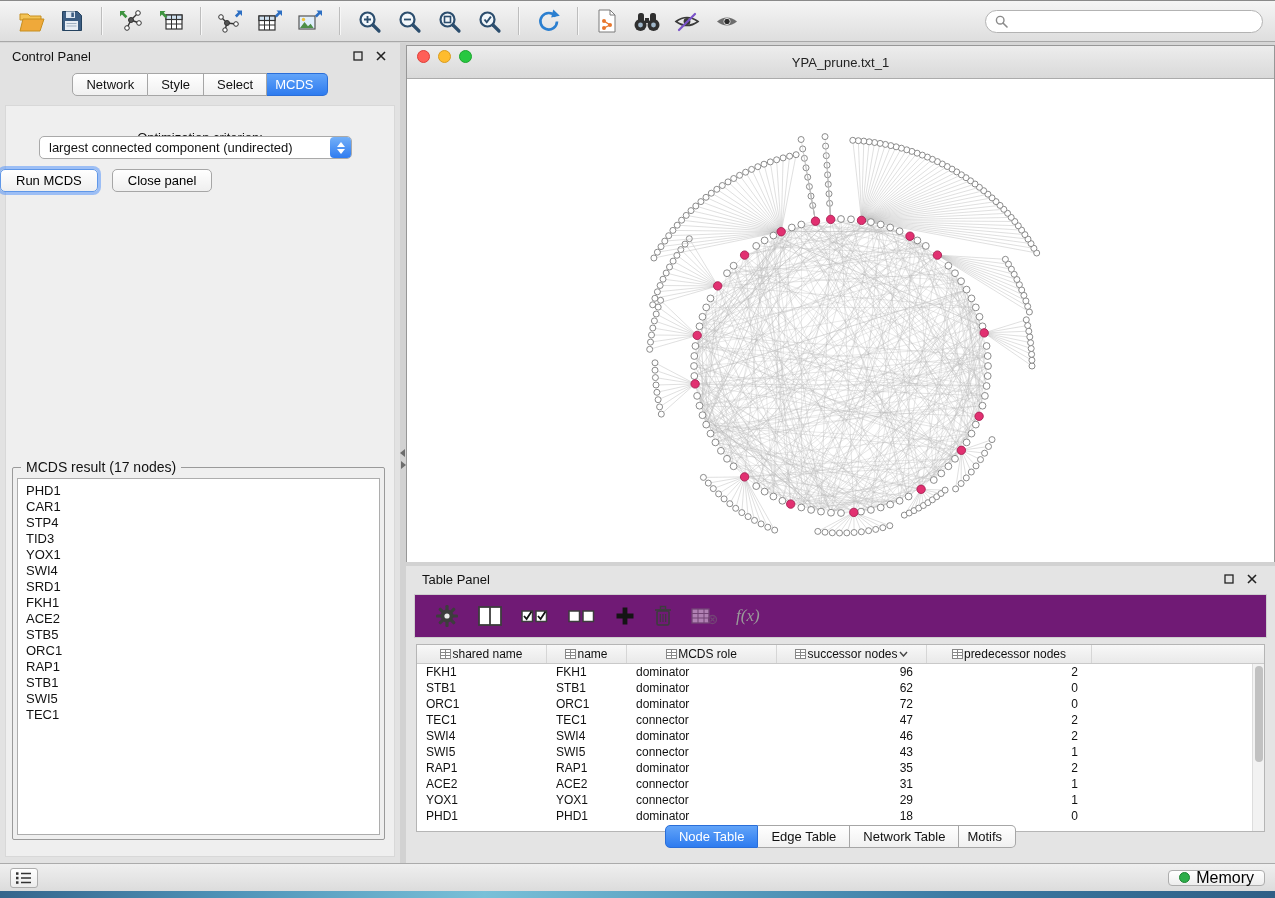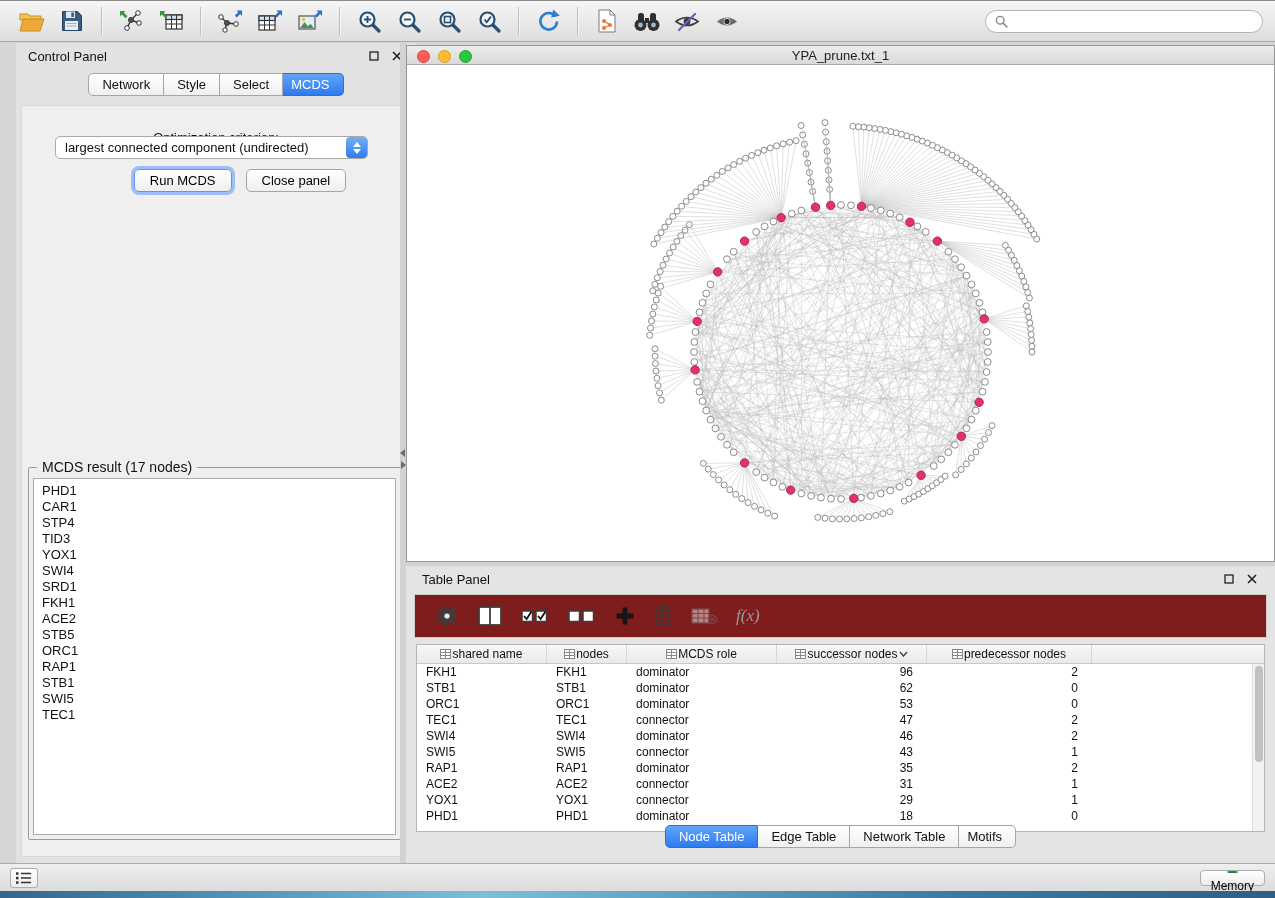--- a/index.html
+++ b/index.html
@@ -13,70 +13,70 @@
     background:linear-gradient(#f5f5f5,#dedede); border-bottom:1px solid #a8a8a8;
     display:flex; align-items:center; padding:0 12px; }
   .tb-btn { width:40px; height:34px; display:flex; align-items:center; justify-content:center; border-radius:4px; }
   .tb-sep { width:1px; height:28px; background:#bdbdbd; box-shadow:1px 0 0 #f7f7f7; margin:0 9px; }
   .search-wrap { margin-left:auto; }
   .search-box { width:278px; height:23px; border:1px solid #b3b3b3; border-radius:12px; background:#fff;
     display:flex; align-items:center; padding:0 9px; gap:6px; }
   .search-box input { border:none; outline:none; flex:1; font-size:12px; background:transparent; }
 
   
-  .control-panel { position:absolute; left:16px; top:42px; width:400px; height:820px; background:#e2e2e2; }
+  .control-panel { position:absolute; left:0; top:42px; width:400px; height:820px; background:#e2e2e2; }
   .panel-header { height:26px; display:flex; align-items:center; padding:0 12px; font-size:13px; }
   .panel-win-controls { margin-left:auto; display:flex; gap:9px; align-items:center; }
   .win-ctl { width:14px; height:14px; display:flex; align-items:center; justify-content:center; }
   .cp-inner { position:absolute; left:5px; right:5px; top:62px; bottom:6px; background:#efefef; border:1px solid #d8d8d8; }
   .cp-tabs-row { position:absolute; left:0; right:0; top:30px; display:flex; justify-content:center; }
   .seg { display:inline-flex; }
   .seg .seg-btn { font-size:13px; padding:3px 13px; background:linear-gradient(#ffffff,#f0f0f0);
     border:1px solid #a6a6a6; border-left:none; color:#111; }
   .seg .seg-btn:first-child { border-left:1px solid #a6a6a6; border-radius:5px 0 0 5px; }
   .seg .seg-btn:last-child { border-radius:0 5px 5px 0;padding-left:8px; }
   .seg .seg-btn.selected { background:linear-gradient(#62a4f9,#2d7bef); color:#fff; border-color:#2a6ed8; }
   .opt-label { text-align:center; margin-top:14px; font-size:13px; }
   .dropdown { position:absolute; left:39px; top:93px; width:313px; height:23px; background:#fff;
     border:1px solid #a9a9a9; border-radius:5px; display:flex; align-items:center; }
   .dropdown .dd-text { flex:1; padding:0 9px; font-size:13px; white-space:nowrap; overflow:hidden; }
   .dd-stepper { width:21px; height:21px; margin-right:0px; border-radius:4px;
     background:linear-gradient(#74b0f8,#2f7cf0); display:flex; flex-direction:column;
     align-items:center; justify-content:center; gap:2px; }
   .dd-arrow-up { width:0; height:0; border-left:4px solid transparent; border-right:4px solid transparent; border-bottom:5px solid #fff; }
   .dd-arrow-down { width:0; height:0; border-left:4px solid transparent; border-right:4px solid transparent; border-top:5px solid #fff; }
-  .cp-buttons { position:absolute; left:0; right:0; top:126px; display:flex; justify-content:center; gap:14px;margin-left:48px; }
+  .cp-buttons { position:absolute; left:0; right:0; top:126px; display:flex; gap:14px; }
   .push-btn { font-size:13px; padding:3px 15px; background:linear-gradient(#ffffff,#efefef);
     border:1px solid #a6a6a6; border-radius:5px; }
   .push-btn.focused { box-shadow:0 0 0 3px rgba(88,150,250,.55); border-color:#5f97e8; }
   .group-box { position:absolute; left:12px; top:424px; width:373px; height:373px; border:1px solid #9a9a9a; border-radius:2px; }
   .group-legend { position:absolute; top:-9px; left:8px; background:#efefef; padding:0 5px; font-size:14px; }
   .result-list { position:absolute; left:4px; right:4px; top:10px; bottom:4px; background:#fff; border:1px solid #adadad; overflow:hidden; padding-top:4px; }
   .list-item { font-size:13px; line-height:16px; padding-left:8px; }
 
   
   .v-split { position:absolute; left:400px; top:42px; width:6px; height:820px; background:#d2d2d2; }
   .v-split .tri-left { position:absolute; left:0px; top:406px; width:0; height:0;
     border-top:4px solid transparent; border-bottom:4px solid transparent; border-right:5px solid #6d6d6d; }
   .v-split .tri-right { position:absolute; left:1px; top:418px; width:0; height:0;
     border-top:4px solid transparent; border-bottom:4px solid transparent; border-left:5px solid #6d6d6d; }
   .h-split { position:absolute; left:406px; top:561px; width:869px; height:4px; background:#d2d2d2; }
 
   
   .network-window { position:absolute; left:406px; top:44px; width:869px; height:517px;
     border:1px solid #979797; background:#fff; }
-  .net-titlebar { position:relative; height:19px; background:linear-gradient(#ededed,#d9d9d9);
+  .net-titlebar { position:relative; height:33px; background:linear-gradient(#ededed,#d9d9d9);
     border-bottom:1px solid #ababab; display:flex; align-items:center; justify-content:center; font-size:13px; color:#222; }
   .traffic { position:absolute; left:10px; top:4px; display:flex; gap:8px; }
   .light { width:13px; height:13px; border-radius:50%; }
   .net-canvas { position:relative; width:100%; height:494px; background:#fff; overflow:hidden; }
 
   
   .table-panel { position:absolute; left:406px; top:565px; width:869px; height:297px; background:#e4e4e4; }
-  .tp-toolbar { position:absolute; left:8px; right:8px; top:28px; height:44px; background:#7f1d1d;
+  .tp-toolbar { position:absolute; left:8px; right:8px; top:28px; height:44px; background:#701a75;
     border:1px solid #cecece; display:flex; align-items:center; padding-left:20px; gap:19px; }
   .tp-btn { display:flex; align-items:center; justify-content:center; height:30px; }
   .fx-label { font-family:"Liberation Serif", serif; font-style:italic; font-size:17px; color:#9a9a9a; }
   .table-wrap { position:absolute; left:10px; top:78px; width:849px; height:188px; background:#fff; border:1px solid #b5b5b5; }
   .thead { display:flex; height:19px; background:linear-gradient(#f8f8f8,#e9e9e9); border-bottom:1px solid #c9c9c9; font-size:12px; }
   .th { display:flex; align-items:center; justify-content:center; gap:1px; border-right:1px solid #d6d6d6; }
   .col0{ width:130px; } .col1{ width:80px; } .col2{ width:150px; } .col3{ width:150px; } .col4{ width:165px; }
   .th-fill { flex:1; }
   .tbody { position:absolute; left:0; right:12px; top:19px; bottom:0; overflow:hidden; }
   .trow { display:flex; height:16px; align-items:center; font-size:12px; }
@@ -87,21 +87,21 @@
   .vthumb { position:absolute; left:1.5px; top:2px; width:8px; height:96px; background:#c1c1c1; border-radius:4px; }
   .tp-tabs-row { position:absolute; left:0; right:0; top:259px; display:flex; justify-content:center; }
 
   
   .status-bar { position:absolute; left:0; top:862px; width:1275px; height:28px;
     background:linear-gradient(#efefef,#dcdcdc); border-top:1px solid #ababab;
     display:flex; align-items:center; padding:0 10px; }
   .list-btn { width:28px; height:20px; border:1px solid #adadad; border-radius:3px;
     background:linear-gradient(#fff,#ececec); display:flex; align-items:center; justify-content:center; }
   .memory-btn { margin-left:auto; height:16px; border:1px solid #adadad; border-radius:4px;
-    background:linear-gradient(#ffffff,#ededed); display:flex; align-items:center; gap:6px; padding:0 10px; font-size:12px;flex-direction:column; }
+    background:linear-gradient(#ffffff,#ededed); display:flex; align-items:center; gap:6px; padding:0 10px; font-size:16px; }
   .mem-dot { width:11px; height:11px; border-radius:50%; background:#2dae4a; border:1px solid #1d8334; }
 
   .desktop-strip { position:absolute; left:0; top:890px; width:1275px; height:8px;
     background:linear-gradient(90deg,#35658c 0%,#4f93b8 18%,#79c0d8 38%,#5a9fc0 55%,#3c7aa3 75%,#2f5f86 100%); }
 </style>
 </head>
 <body>
 
 <div id="app">
 
@@ -1260,21 +1260,21 @@
               <rect x="0.5" y="0.5" width="10" height="9" fill="#fff" stroke="#888"></rect>
               <path d="M0.5 3.5h10M0.5 6.5h10M5.5 0.5v9" stroke="#888"></path>
             </svg>
           <span>shared name</span>
         </div>
         <div class="th col1">
           <svg width="11" height="10" viewBox="0 0 11 10">
               <rect x="0.5" y="0.5" width="10" height="9" fill="#fff" stroke="#888"></rect>
               <path d="M0.5 3.5h10M0.5 6.5h10M5.5 0.5v9" stroke="#888"></path>
             </svg>
-          <span>nodes</span>
+          <span>name</span>
         </div>
         <div class="th col2">
           <svg width="11" height="10" viewBox="0 0 11 10">
               <rect x="0.5" y="0.5" width="10" height="9" fill="#fff" stroke="#888"></rect>
               <path d="M0.5 3.5h10M0.5 6.5h10M5.5 0.5v9" stroke="#888"></path>
             </svg>
           <span>MCDS role</span>
         </div>
         <div class="th col3">
           <svg width="11" height="10" viewBox="0 0 11 10">
@@ -1307,21 +1307,21 @@
             <div class="td col0 t">STB1</div>
             <div class="td col1 t">STB1</div>
             <div class="td col2 t">dominator</div>
             <div class="td col3 num">62</div>
             <div class="td col4 num">0</div>
           </div>
           <div class="trow">
             <div class="td col0 t">ORC1</div>
             <div class="td col1 t">ORC1</div>
             <div class="td col2 t">dominator</div>
-            <div class="td col3 num">53</div>
+            <div class="td col3 num">72</div>
             <div class="td col4 num">0</div>
           </div>
           <div class="trow">
             <div class="td col0 t">TEC1</div>
             <div class="td col1 t">TEC1</div>
             <div class="td col2 t">connector</div>
             <div class="td col3 num">47</div>
             <div class="td col4 num">2</div>
           </div>
           <div class="trow">

